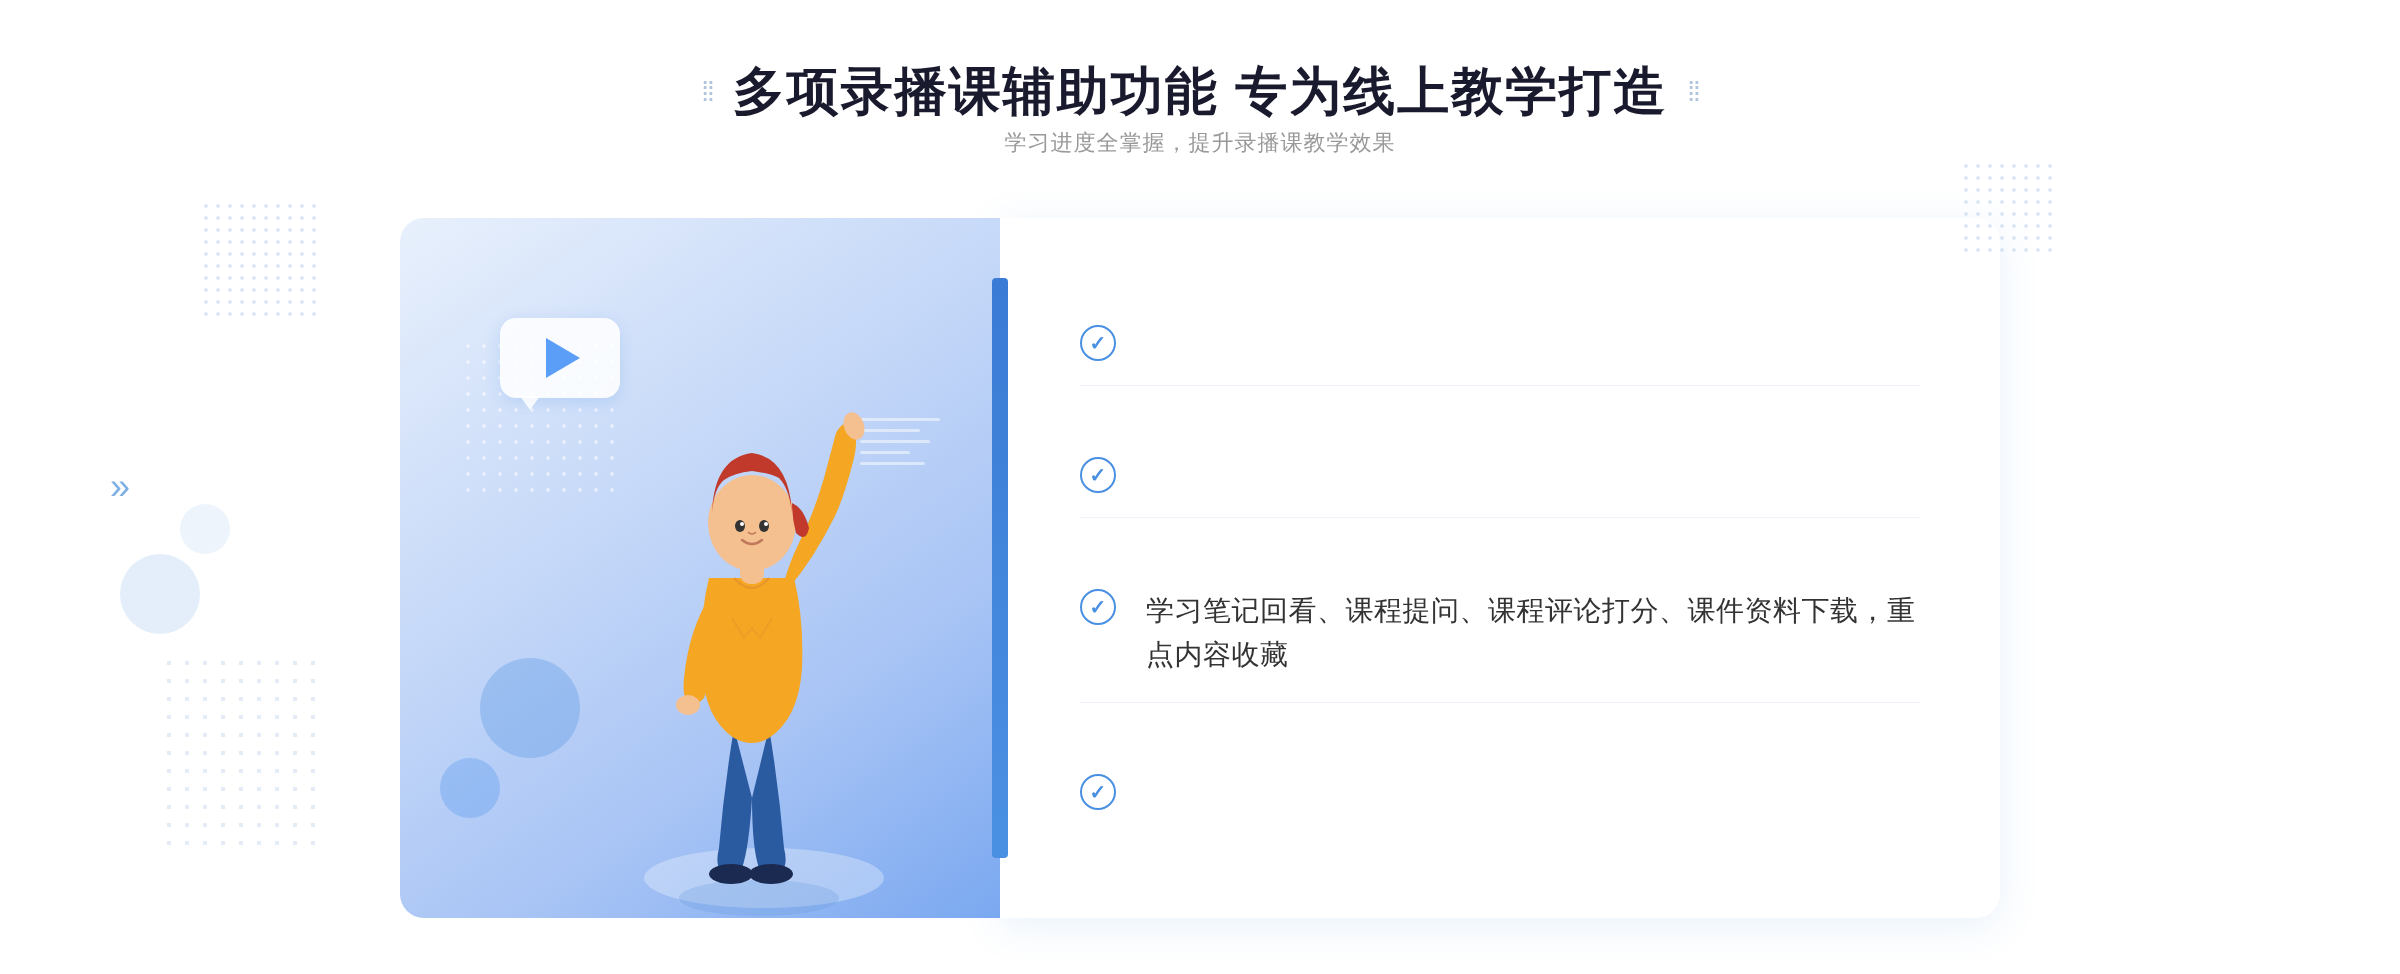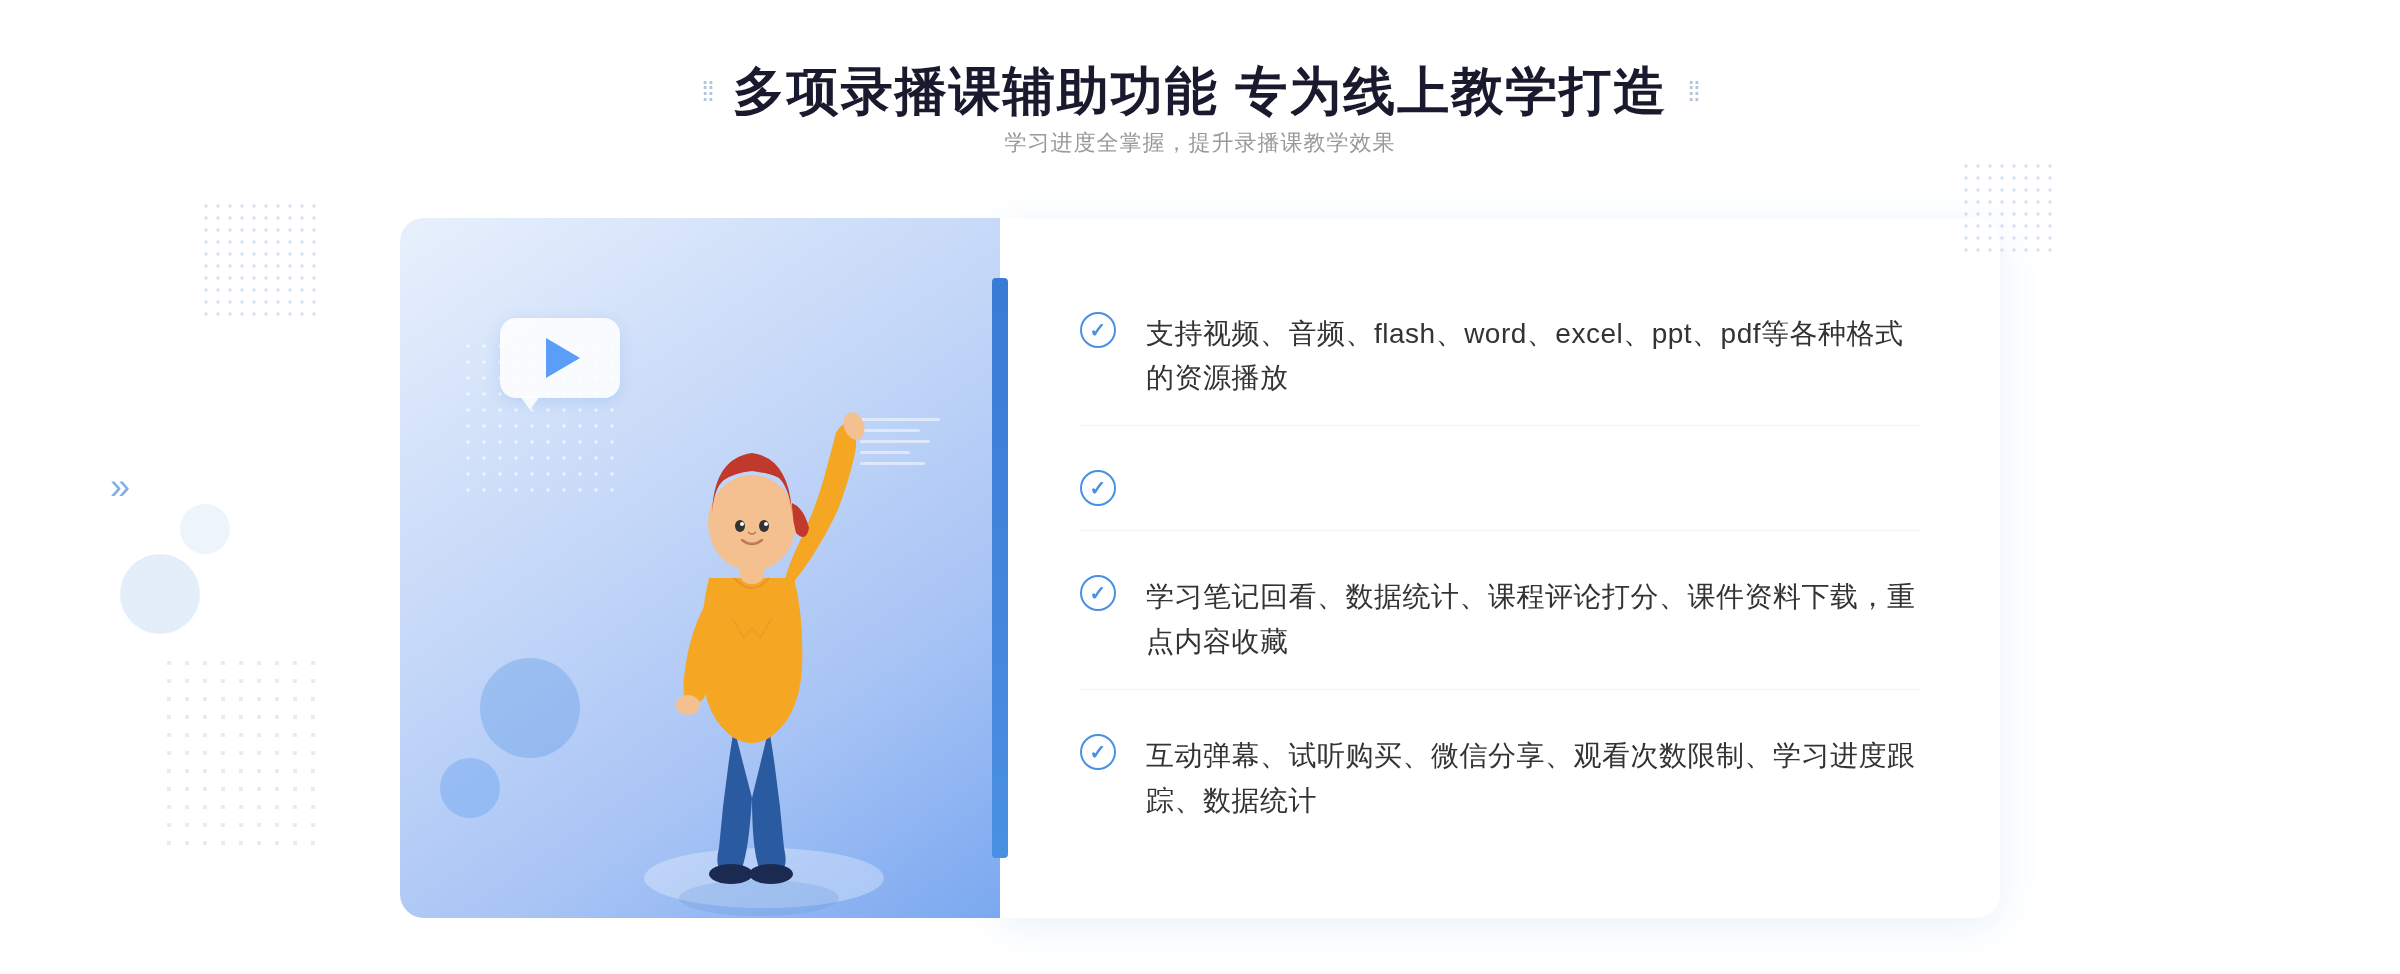--- a/index.html
+++ b/index.html
@@ -406,39 +406,37 @@
         </svg>
       </div>
     </div>
 
     <div class="features-panel">
 
       <div class="feature-item">
         <div class="check-circle">
           <span class="check-mark">✓</span>
         </div>
-        <p class="feature-text">支持视频、音频、flash、word、excel、ppt、pdf等各种格式的资源播放</p>
       </div>
 
       <div class="feature-item">
         <div class="check-circle">
           <span class="check-mark">✓</span>
         </div>
       </div>
 
       <div class="feature-item">
         <div class="check-circle">
           <span class="check-mark">✓</span>
         </div>
-        <p class="feature-text">学习笔记回看、数据统计、课程评论打分、课件资料下载，重点内容收藏</p>
+        <p class="feature-text">学习笔记回看、课程提问、课程评论打分、课件资料下载，重点内容收藏</p>
       </div>
 
       <div class="feature-item">
         <div class="check-circle">
           <span class="check-mark">✓</span>
         </div>
-        <p class="feature-text">互动弹幕、试听购买、微信分享、观看次数限制、学习进度跟踪、数据统计</p>
       </div>
 
     </div>
   </div>
 
 </div>
 
 </body></html>

